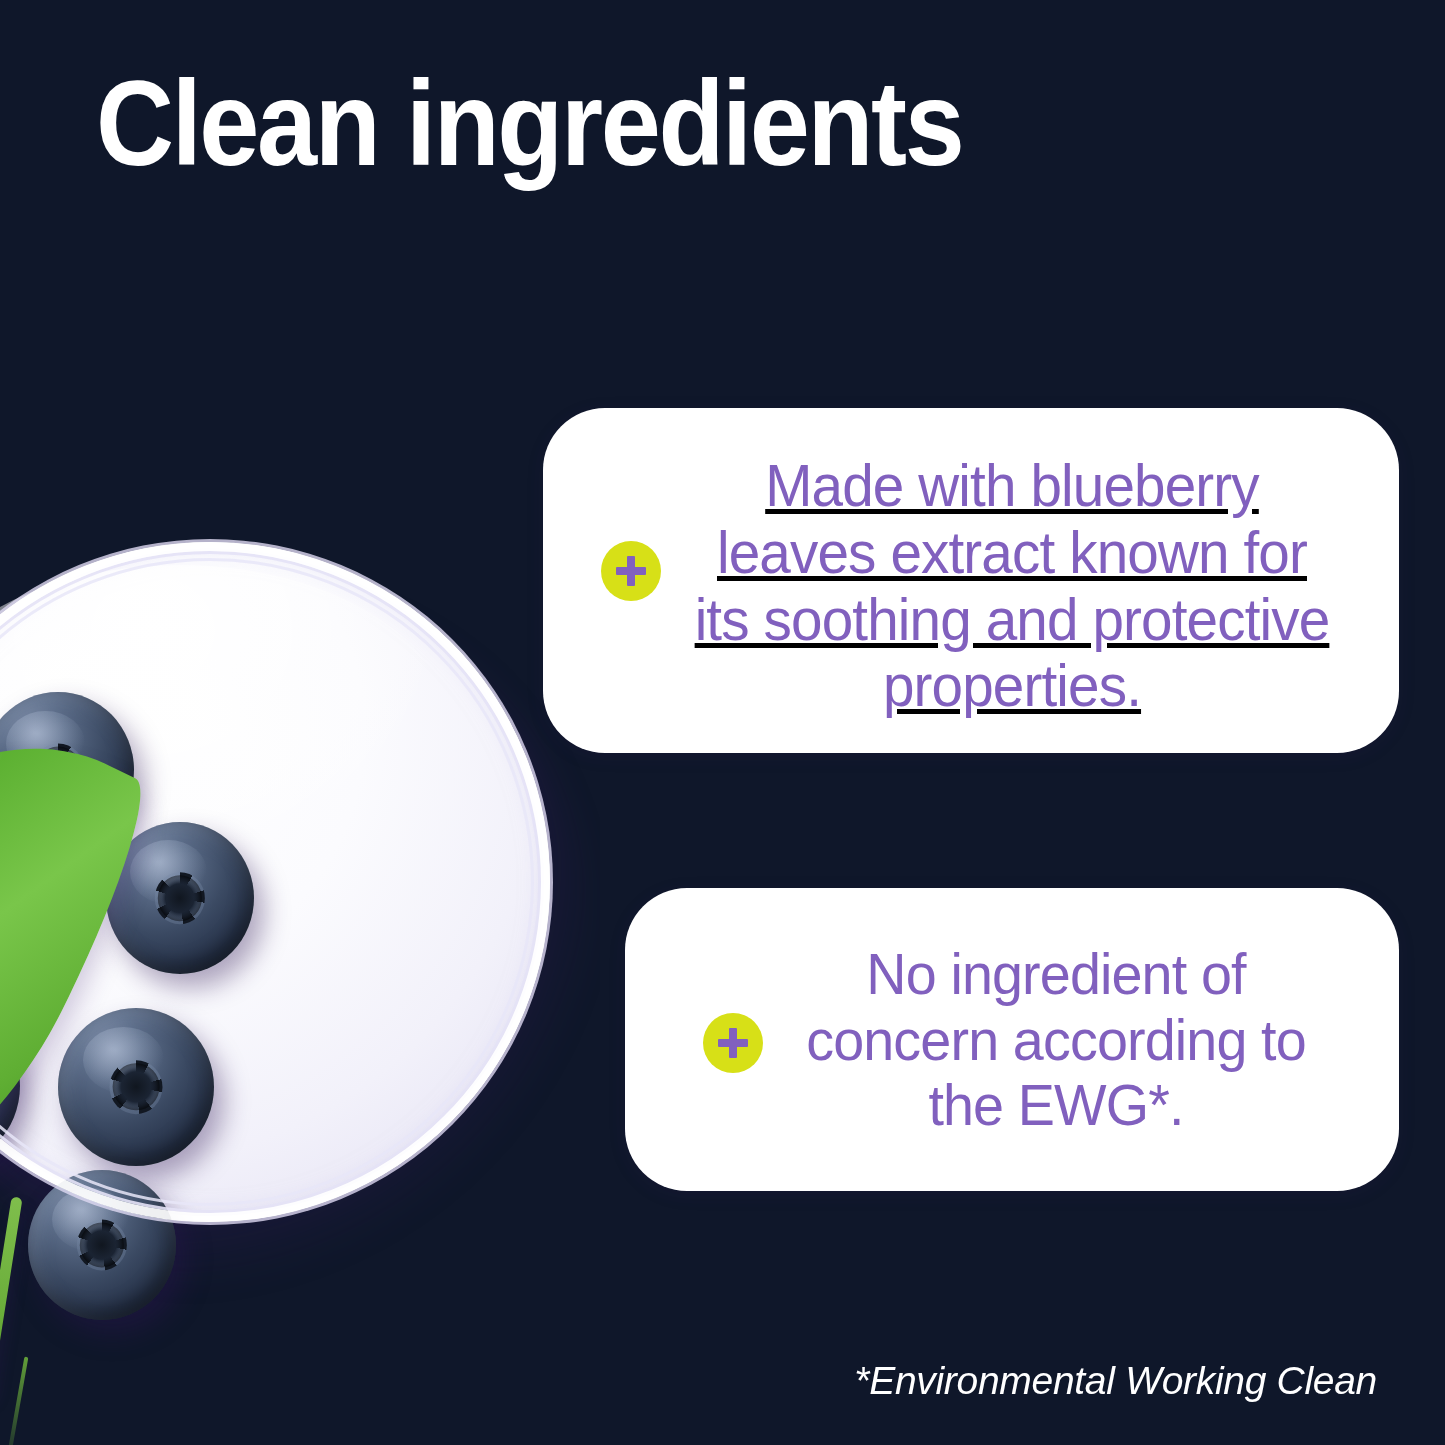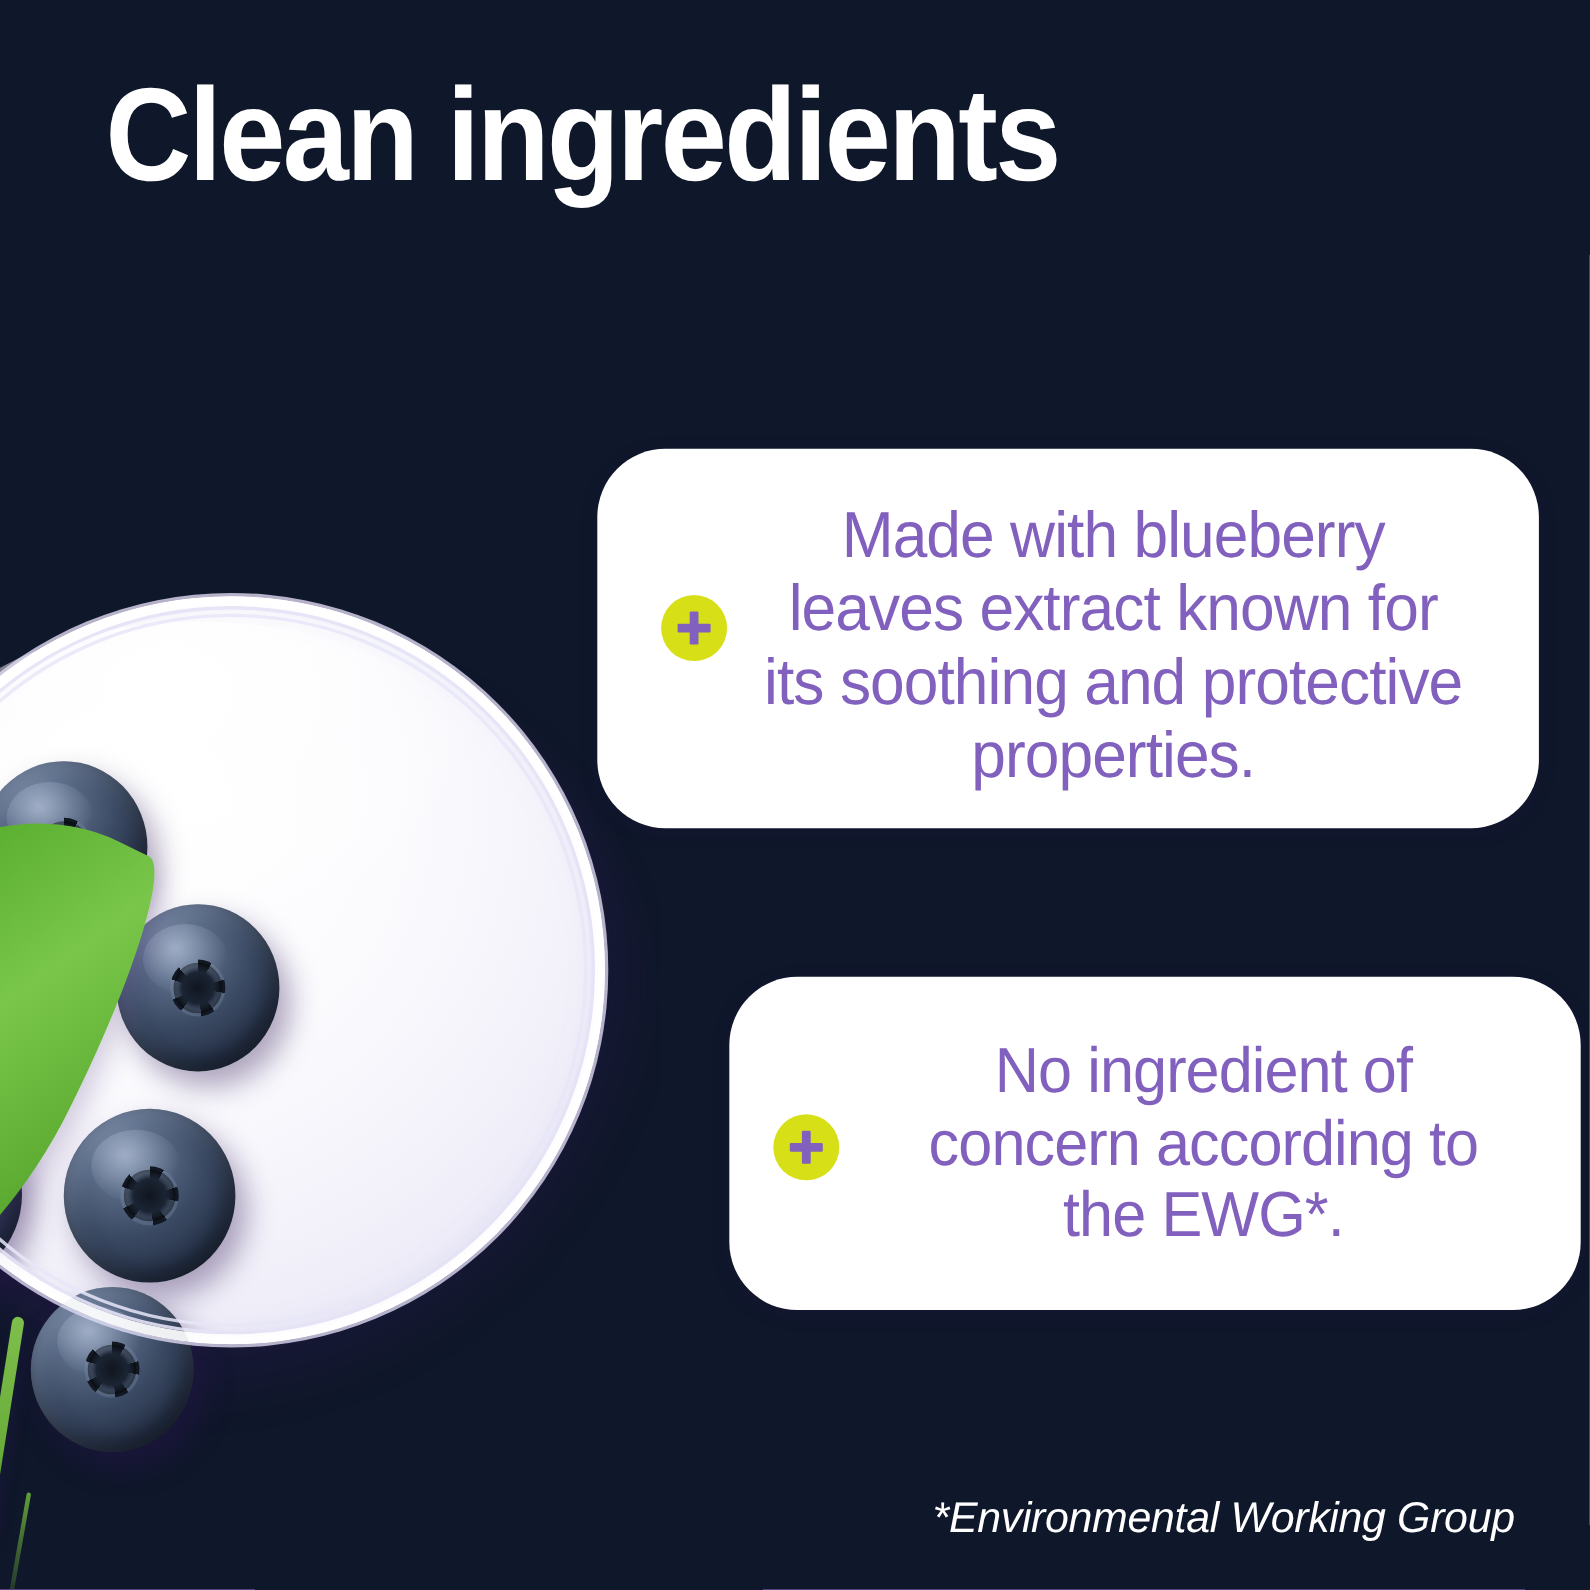--- a/index.html
+++ b/index.html
@@ -203,22 +203,22 @@
   
   .card {
     position: absolute;
     background: #ffffff;
     border-radius: 62px;
     box-shadow: 0 4px 18px rgba(60,28,105,0.10);
     display: flex;
     align-items: center;
     box-sizing: border-box;
   }
-  #card-1 { left: 543px; top: 408px;  width: 856px; height: 345px; padding: 12px 44px 0 126px; }
-  #card-2 { left: 625px; top: 888px;  width: 774px; height: 303px; padding: 0 40px 0 128px; margin-left: 38px; }
+  #card-1 { left: 543px; top: 408px;  width: 856px; height: 345px; padding: 12px 44px 0 126px; text-decoration: underline; }
+  #card-2 { left: 625px; top: 888px;  width: 774px; height: 303px; padding: 0 40px 0 128px; }
 
   .card-text {
     color: #8160be;
     font-size: 59px;
     line-height: 1.13;
     font-weight: 400;
     letter-spacing: -0.9px;
     text-align: center;
     width: 100%;
     transform: scaleX(0.96);
@@ -322,15 +322,15 @@
   </div>
 
   <div class="card" id="card-2">
     <div class="card-text">No ingredient of concern according to the EWG*.</div>
   </div>
   <div class="plus-badge" id="badge-2">
     <span class="bar-h"></span>
     <span class="bar-v"></span>
   </div>
 
-  <div class="footnote">*Environmental Working Group</div>
+  <div class="footnote">*Environmental Working Clean</div>
 
 </div>
 
 </body></html>

